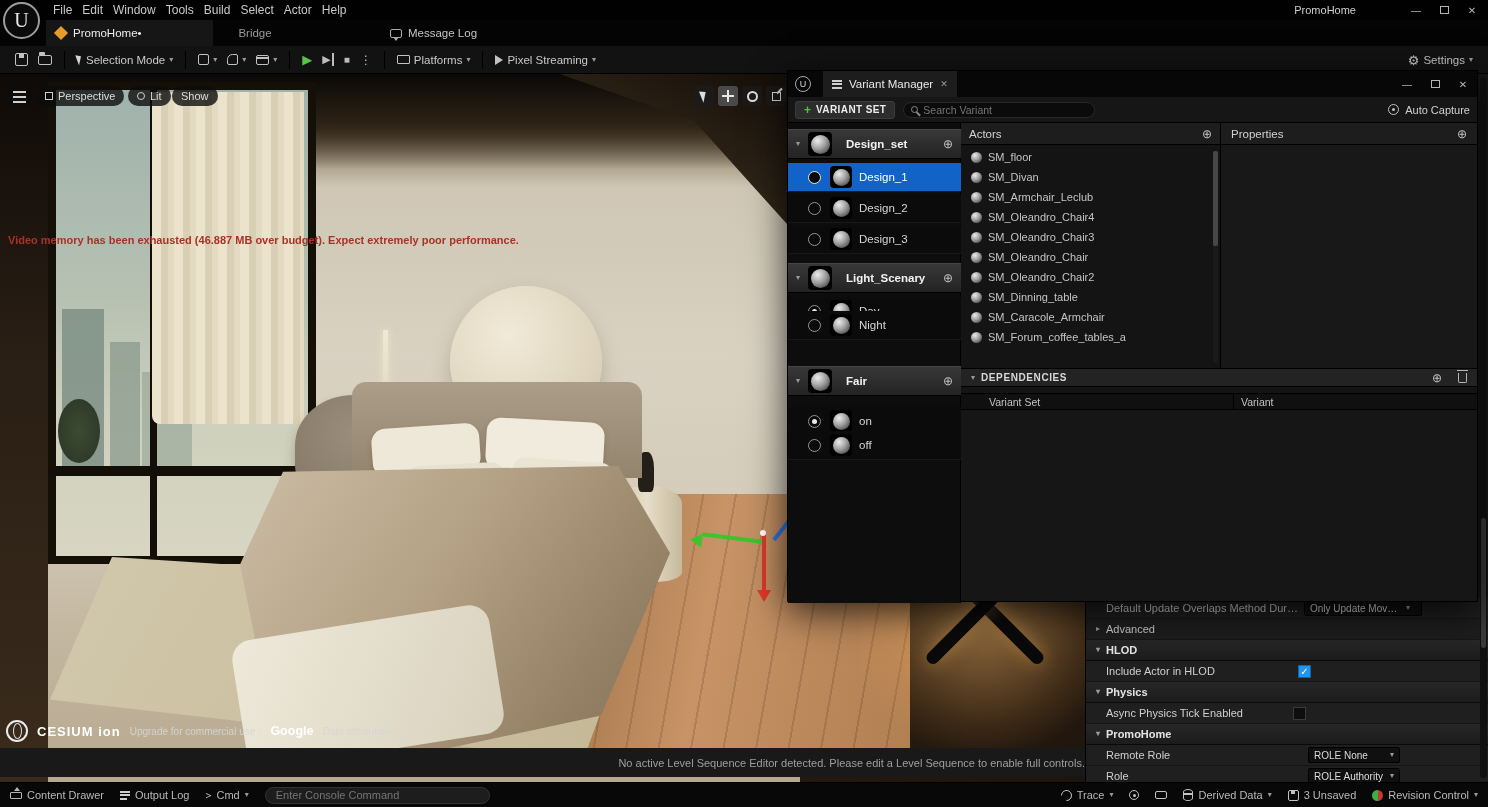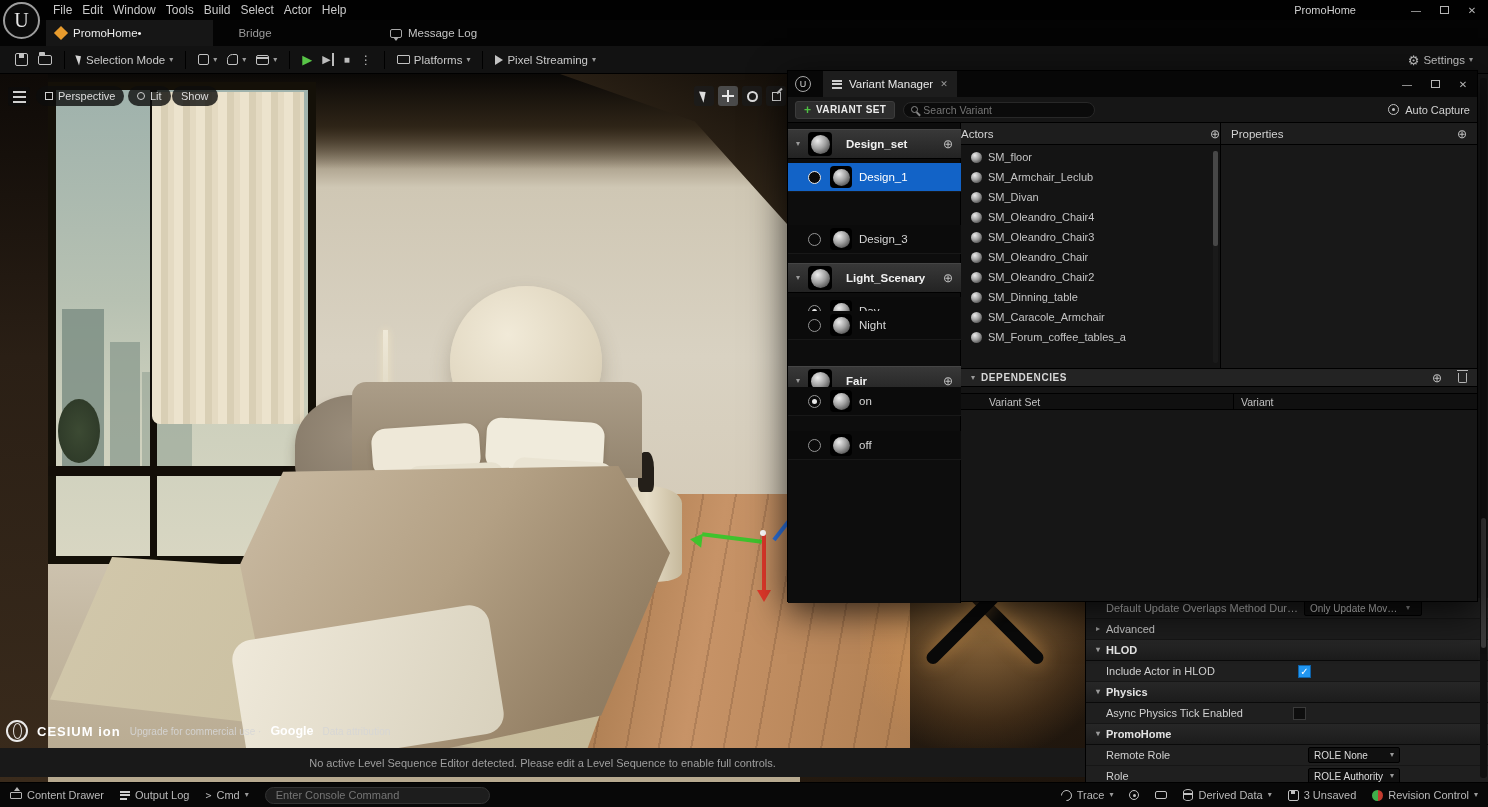--- a/index.html
+++ b/index.html
@@ -218,32 +218,33 @@
   </div>
   <div class="abs flex" style="left:742px;top:12px;width:20px;height:20px;background:rgba(28,28,28,.8);border-radius:3px;justify-content:center">
     <div style="width:11px;height:11px;border:2px solid #ddd;border-radius:50%"></div>
   </div>
   <div class="abs flex" style="left:766px;top:12px;width:20px;height:20px;background:rgba(28,28,28,.8);border-radius:3px;justify-content:center">
     <div style="width:9px;height:9px;border:1.5px solid #ddd;position:relative">
         <div style="position:absolute;right:-3px;top:-3px;width:7px;height:2px;background:#ddd;transform:rotate(-45deg)"></div>
       </div>
   </div>
 
+  <div class="abs" style="left:8px;top:160px;font-size:11px;font-weight:bold;color:#a93226">Video memory has been exhausted (46.887 MB over budget). Expect extremely poor performance.</div>
 
   <div class="abs flex" style="left:6px;top:646px;gap:9px">
     <div style="width:22px;height:22px;border:2px solid #eaeaea;border-radius:50%;display:flex;align-items:center;justify-content:center">
         <div style="width:9px;height:16px;border:1.5px solid rgba(255,255,255,.85);border-radius:50%"></div>
       </div>
     <span style="font-size:13px;font-weight:bold;color:#fff;letter-spacing:1px">CESIUM ion</span>
     <span style="font-size:10px;color:#d6d6d6;opacity:.9">Upgrade for commercial use ·</span>
     <span style="font-size:12.5px;font-weight:bold;color:#fff">Google</span>
     <span style="font-size:10px;color:#d6d6d6;opacity:.9">Data attribution</span>
   </div>
 
-  <div class="abs flex" style="left:0;top:674px;width:1085px;height:29px;background:#191919;justify-content:center">
+  <div class="abs flex" style="left:0;top:674px;width:1085px;height:29px;background:#191919;justify-content:flex-end">
     <span style="font-size:11px;color:#9f9f9f">No active Level Sequence Editor detected. Please edit a Level Sequence to enable full controls.</span>
   </div>
 </div>
 
 <div class="abs" style="left:1085px;top:74px;width:403px;height:708px;background:#161616;border-left:1px solid #000;z-index:2;overflow:hidden">
   <div class="prow" style="top:524px">
     <span class="plabel">Default Update Overlaps Method During Lev...</span>
     <div class="dd" style="left:218px;width:118px">
       <span style="overflow:hidden;text-overflow:ellipsis;max-width:92px">Only Update Movable</span>
       <span class="chev">▾</span>
@@ -400,20 +401,27 @@
       <span class="setname">Design_set</span>
       <span class="abs pluscirc" style="right:8px">⊕</span>
     </div>
     <div class="vrow sel" style="top:40px">
       <div class="radio abs" style="left:20px;border-color:#e8e8e8"></div>
       <div class="thumb abs" style="left:42px;width:22px;height:22px">
           <div class="sphere" style="width:17px;height:17px"></div>
         </div>
       <span class="vname">Design_1</span>
     </div>
+    <div class="vrow" style="top:71px">
+      <div class="radio abs" style="left:20px"></div>
+      <div class="thumb abs" style="left:42px;width:22px;height:22px">
+          <div class="sphere" style="width:17px;height:17px"></div>
+        </div>
+      <span class="vname">Design_2</span>
+    </div>
     <div class="vrow" style="top:102px">
       <div class="radio abs" style="left:20px"></div>
       <div class="thumb abs" style="left:42px;width:22px;height:22px">
           <div class="sphere" style="width:17px;height:17px"></div>
         </div>
       <span class="vname">Design_3</span>
     </div>
     <div class="setrow" style="top:140px">
       <span class="chev" style="margin-left:8px">▾</span>
       <div class="thumb" style="margin-left:8px">
@@ -437,53 +445,53 @@
       <span class="vname">Night</span>
     </div>
     <div class="setrow" style="top:243px">
       <span class="chev" style="margin-left:8px">▾</span>
       <div class="thumb" style="margin-left:8px">
           <div class="sphere" style="width:19px;height:19px"></div>
         </div>
       <span class="setname">Fair</span>
       <span class="abs pluscirc" style="right:8px">⊕</span>
     </div>
-    <div class="vrow" style="top:264px">
+    <div class="vrow" style="top:284px">
       <div class="radio on abs" style="left:20px"></div>
       <div class="thumb abs" style="left:42px;width:22px;height:22px">
           <div class="sphere" style="width:17px;height:17px"></div>
         </div>
       <span class="vname">on</span>
     </div>
     <div class="vrow" style="top:308px">
       <div class="radio abs" style="left:20px"></div>
       <div class="thumb abs" style="left:42px;width:22px;height:22px">
           <div class="sphere" style="width:17px;height:17px"></div>
         </div>
       <span class="vname">off</span>
     </div>
   </div>
 
   <div class="abs" style="left:173px;top:52px;width:260px;height:245px;background:#141414;border-right:1px solid #000">
-    <div class="flex" style="height:22px;background:#1d1d1d;border-bottom:1px solid #000;padding:0 0">
+    <div class="flex" style="height:22px;background:#1d1d1d;border-bottom:1px solid #000;padding:0 8px">
       <span style="font-size:11.5px;color:#d2d2d2">Actors</span>
       <span class="pluscirc" style="margin-left:auto">⊕</span>
     </div>
     <div style="position:absolute;top:24px;left:0;width:260px;height:221px;overflow:hidden">
       <div class="arow">
           <div class="sphere" style="width:11px;height:11px"></div>
           <span>SM_floor</span>
         </div>
       <div class="arow">
           <div class="sphere" style="width:11px;height:11px"></div>
+          <span>SM_Divan</span>
+        </div>
+      <div class="arow">
+          <div class="sphere" style="width:11px;height:11px"></div>
           <span>SM_Armchair_Leclub</span>
-        </div>
-      <div class="arow">
-          <div class="sphere" style="width:11px;height:11px"></div>
-          <span>SM_Divan</span>
         </div>
       <div class="arow">
           <div class="sphere" style="width:11px;height:11px"></div>
           <span>SM_Oleandro_Chair4</span>
         </div>
       <div class="arow">
           <div class="sphere" style="width:11px;height:11px"></div>
           <span>SM_Oleandro_Chair3</span>
         </div>
       <div class="arow">

